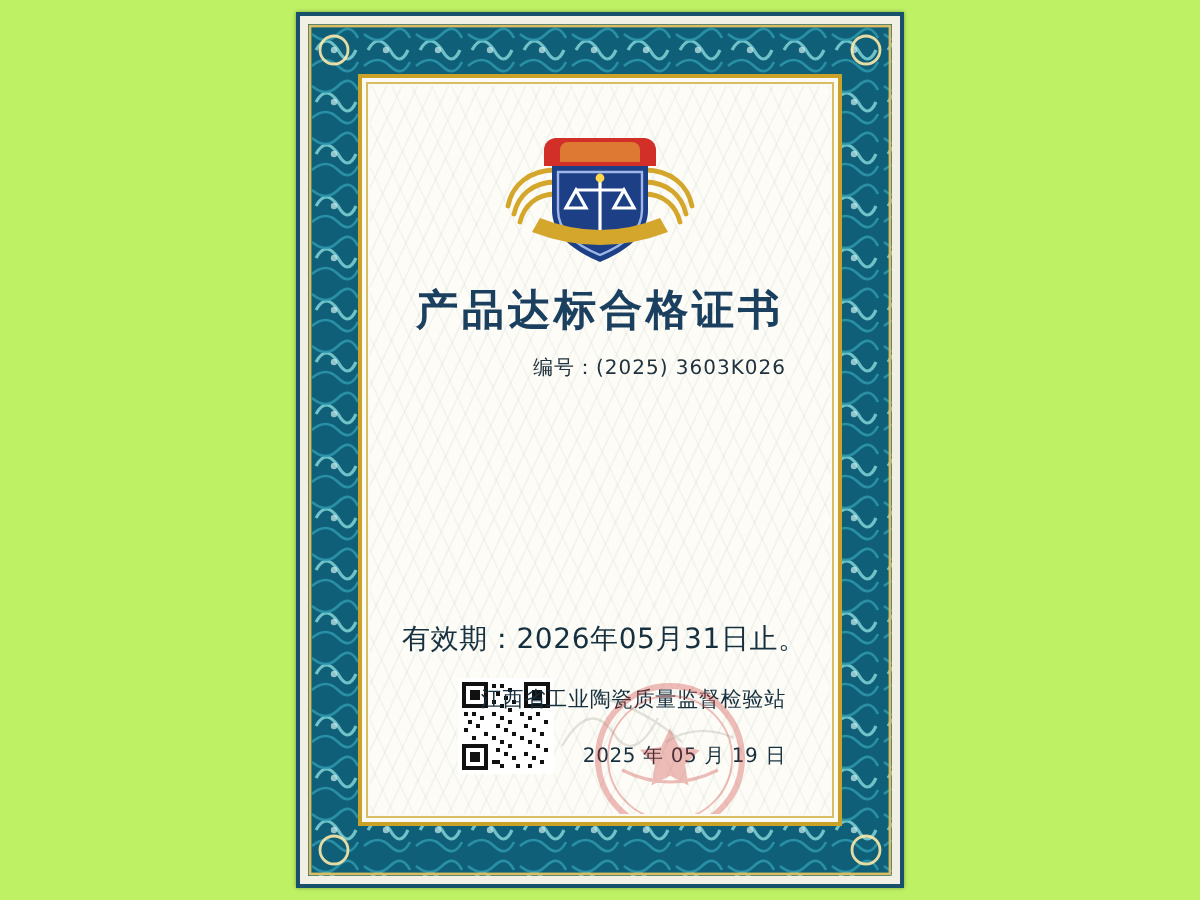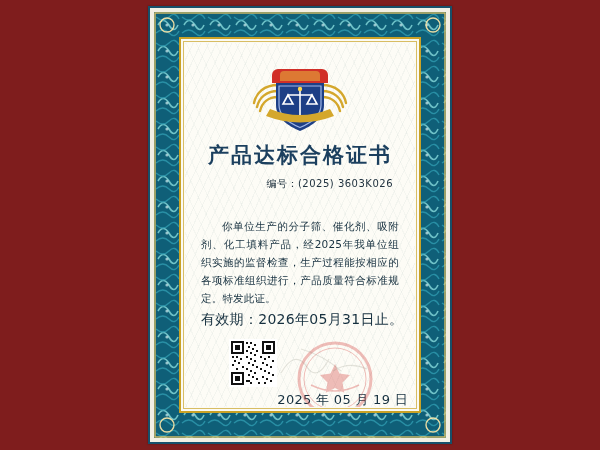--- a/index.html
+++ b/index.html
@@ -7,21 +7,21 @@
     padding: 0;
     width: 600px;
     height: 450px;
     background: #ffffff;
     font-family: "DejaVu Sans", sans-serif;
   }
   #stage {
     position: relative;
     width: 600px;
     height: 450px;
-    background: #7f1d1d;
+    background: #bef264;
     overflow: hidden;
   }
 
   
   .cert {
     position: absolute;
     left: 148px;
     top: 6px;
     width: 304px;
     height: 438px;
@@ -182,26 +182,25 @@
   .issuer {
     position: absolute;
     right: 22px;
     top: 300px;
     font-size: 10.5px;
     color: #16303f;
     letter-spacing: 0.4px;
   }
   .issue-date {
     position: absolute;
-    right: 7px;
+    right: 22px;
     top: 328px;
-    font-size: 13px;
+    font-size: 10px;
     color: #16303f;
     letter-spacing: 0.3px;
-    margin-top: 20px;
   }
 
   
   .seal {
     position: absolute;
     right: 40px;
     top: 296px;
     width: 80px;
     height: 80px;
     opacity: 0.30;
@@ -293,21 +292,20 @@
         </svg>
       </div>
 
       <div class="title">产品达标合格证书</div>
 
       <div class="number">
         <span>编号：</span><span>(2025) 3603K026</span>
       </div>
 
 
-      <div class="body-text">你单位生产的分子筛、催化剂、吸附剂、化工填料产品，经2025年我单位组织实施的监督检查，生产过程能按相应的各项标准组织进行，产品质量符合标准规定。特发此证。</div>
 
       <div class="valid">
         <span>有效期：</span><span>2026年05月31日止。</span>
       </div>
 
       <div class="qr">
         <svg width="48" height="48" viewBox="0 0 48 48" xmlns="http://www.w3.org/2000/svg">
           <rect width="48" height="48" fill="#ffffff"></rect>
           <g fill="#111111">
 
@@ -366,20 +364,21 @@
               <rect x="33" y="37" width="2" height="2"></rect>
             <rect x="37" y="39" width="2" height="2"></rect>
               <rect x="41" y="41" width="2" height="2"></rect>
               <rect x="35" y="43" width="2" height="2"></rect>
             <rect x="19" y="41" width="2" height="2"></rect>
               <rect x="29" y="43" width="2" height="2"></rect>
           </g>
         </svg>
       </div>
 
+      <div class="issuer">江西省工业陶瓷质量监督检验站</div>
       <div class="issue-date">2025 年 05 月 19 日</div>
 
       <div class="seal">
         <svg width="80" height="80" viewBox="0 0 80 80" xmlns="http://www.w3.org/2000/svg">
           <circle cx="40" cy="40" r="36" fill="none" stroke="#cf2b28" stroke-width="3"></circle>
           <circle cx="40" cy="40" r="31" fill="none" stroke="#cf2b28" stroke-width="1"></circle>
           <path d="M40 25 l4.5 9.5 10.5 1.5 -7.5 7.4 1.8 10.4 -9.3 -4.9 -9.3 4.9 1.8 -10.4 -7.5 -7.4 10.5 -1.5z" fill="#cf2b28"></path>
           <path d="M16 46 q24 12 48 0" fill="none" stroke="#cf2b28" stroke-width="1.6"></path>
         </svg>
       </div>

